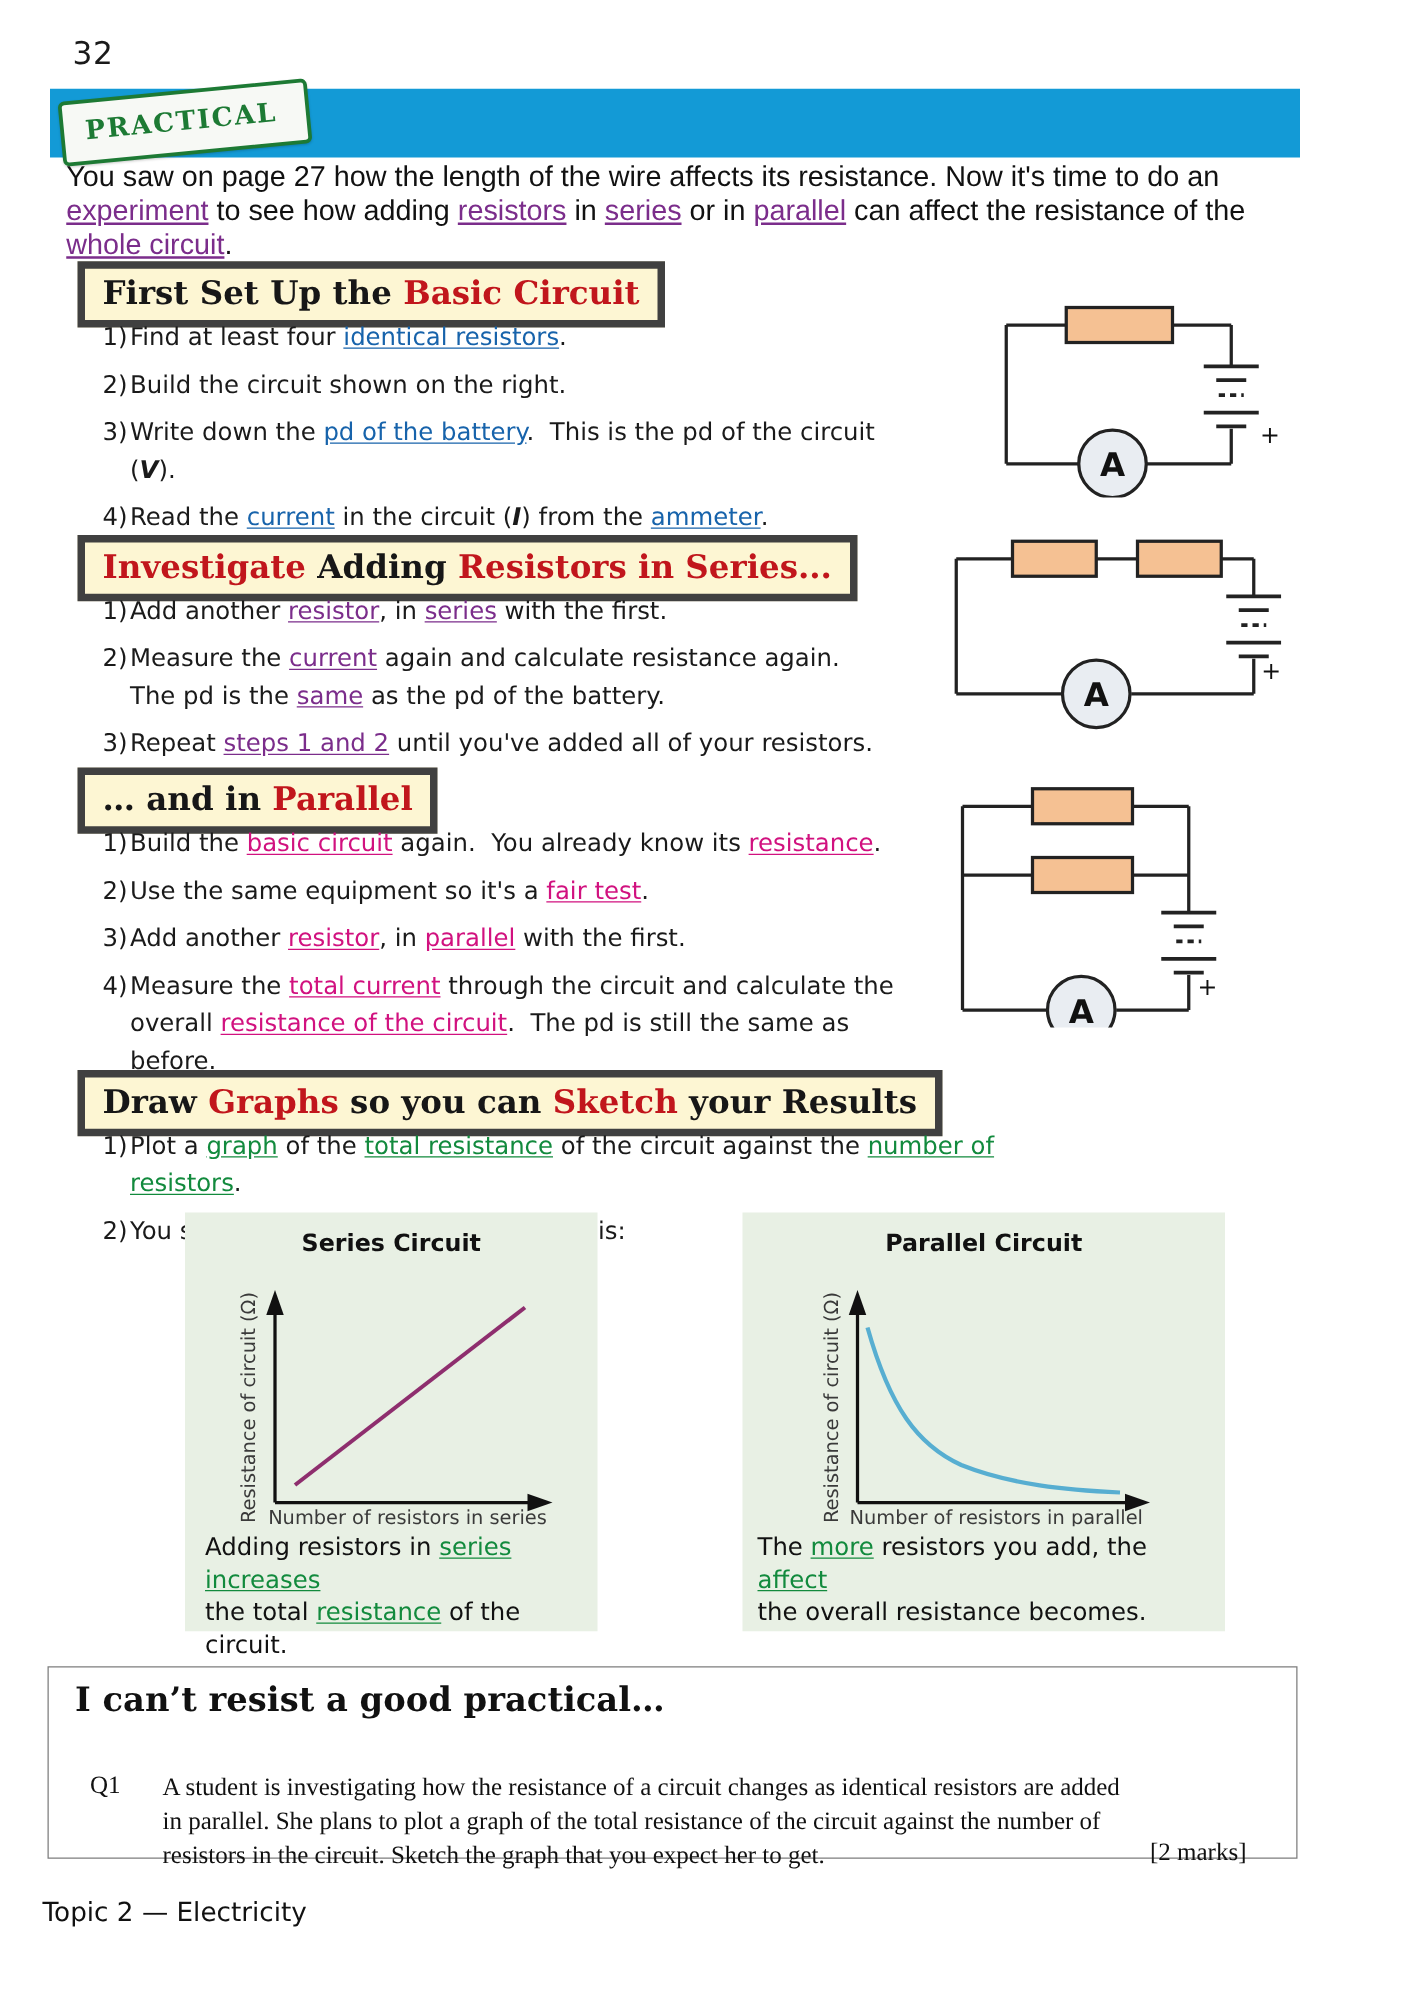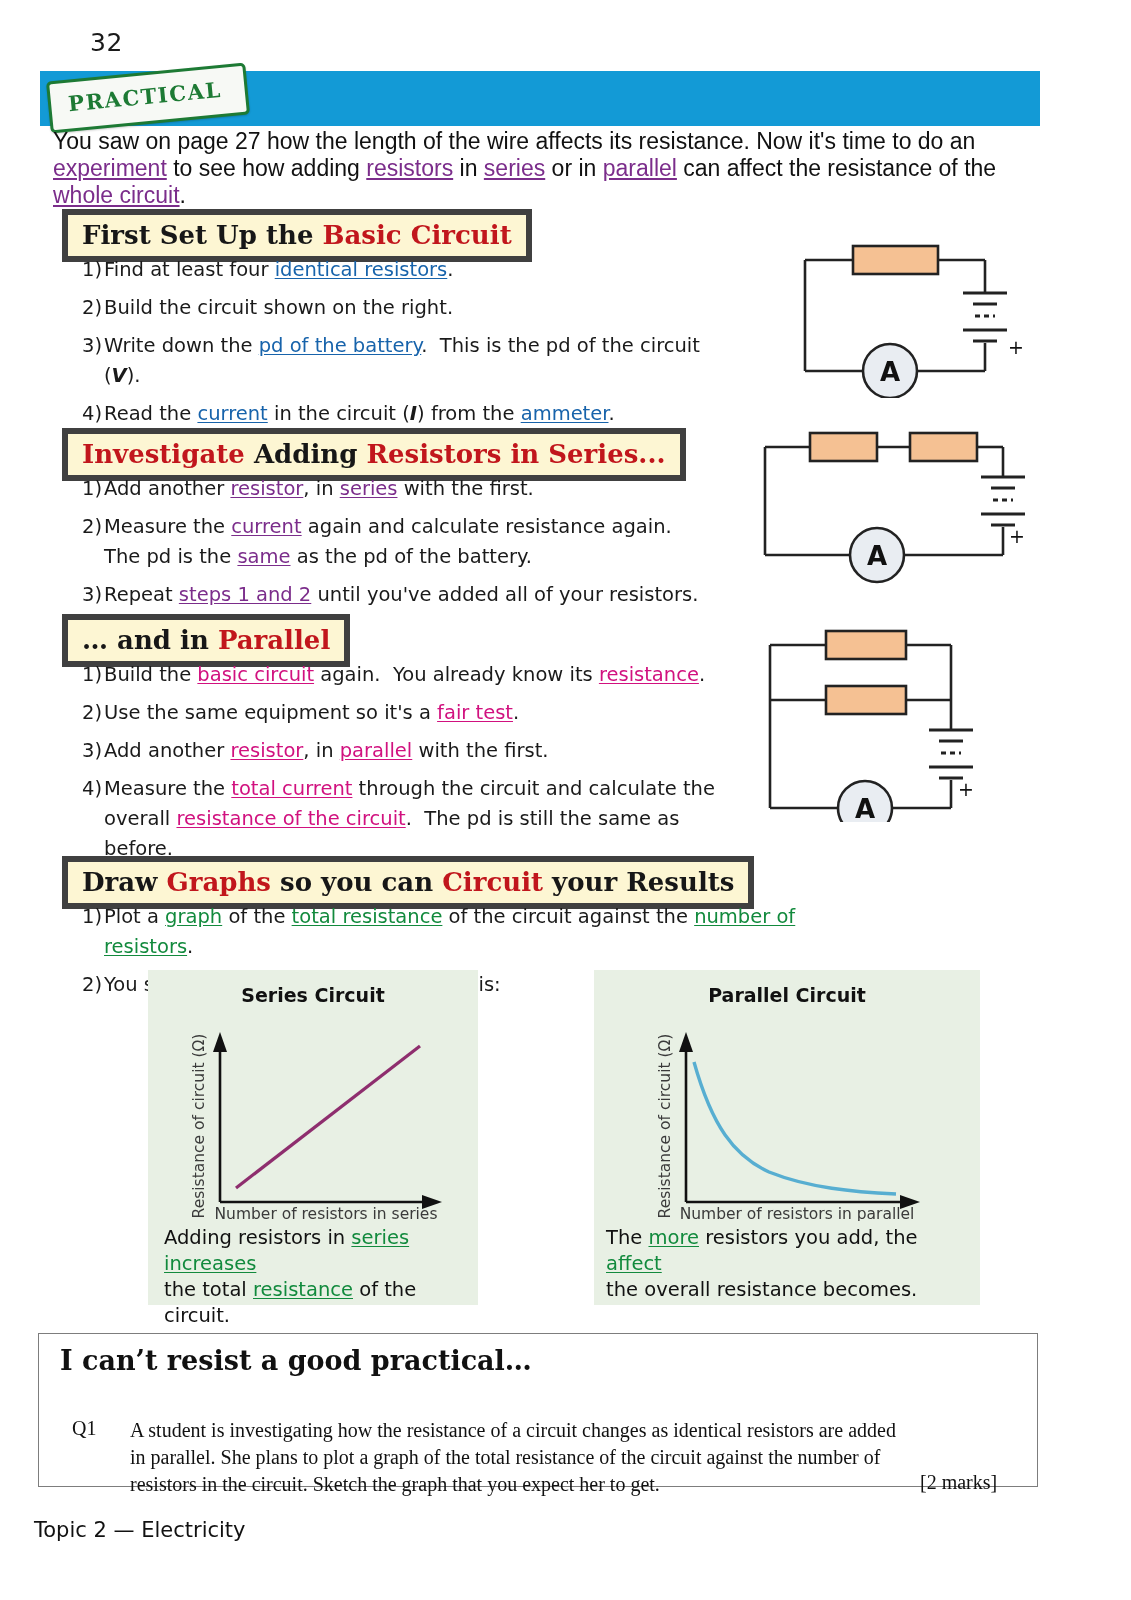--- a/index.html
+++ b/index.html
@@ -6,21 +6,21 @@
   body{
     width:1131px;height:1600px;background:#ffffff;
     font-family:"Liberation Sans", sans-serif;
     color:#1a1a1a;position:relative;overflow:hidden;
   }
   .page{position:relative;width:1131px;height:1600px;}
 
   
   .page-num{
     position:absolute;left:58px;top:28px;font-size:25px;
-    font-family:"DejaVu Sans", sans-serif;color:#1a1a1a;letter-spacing:0.5px;margin-left:32px;
+    font-family:"DejaVu Sans", sans-serif;color:#1a1a1a;letter-spacing:0.5px;
   }
 
   
   .banner{
     position:absolute;left:40px;top:71px;width:1000px;height:55px;
     background:#139ad6;
   }
   .banner-title{
     position:absolute;left:300px;top:0;height:55px;line-height:53px;
     font-family:"DejaVu Serif", serif;font-weight:bold;font-size:37px;
@@ -275,21 +275,21 @@
         <line x1="171" y1="155" x2="215" y2="155"></line>
         <line x1="181" y1="166" x2="205" y2="166"></line>
       </g>
       <text x="200" y="184" font-family="DejaVu Sans, sans-serif" font-size="19" fill="#111">+</text>
       <circle cx="107" cy="196" r="27" fill="#e9edf2" stroke="#222" stroke-width="2.6"></circle>
       <text x="107" y="206" text-anchor="middle" font-family="DejaVu Sans, sans-serif" font-weight="bold" font-size="26" fill="#111">A</text>
     </svg>
   </div>
 
   <div class="hbox" style="left:62px;top:856px;">
-    <span>Draw </span><span class="red">Graphs</span><span> so you can </span><span class="red">Circuit</span><span> your Results</span>
+    <span>Draw </span><span class="red">Graphs</span><span> so you can </span><span class="red">Sketch</span><span> your Results</span>
   </div>
 
   <div class="steps" style="left:60px;top:902px;width:830px;">
     <div class="step">
       <div class="step-num">1)</div>
       <div class="step-txt">Plot a <span class="u-green">graph</span> of the <span class="u-green">total resistance</span> of the circuit against the <span class="u-green">number of resistors</span>.</div>
     </div>
     <div class="step">
       <div class="step-num">2)</div>
       <div class="step-txt">You should get graphs that look like this:</div>

